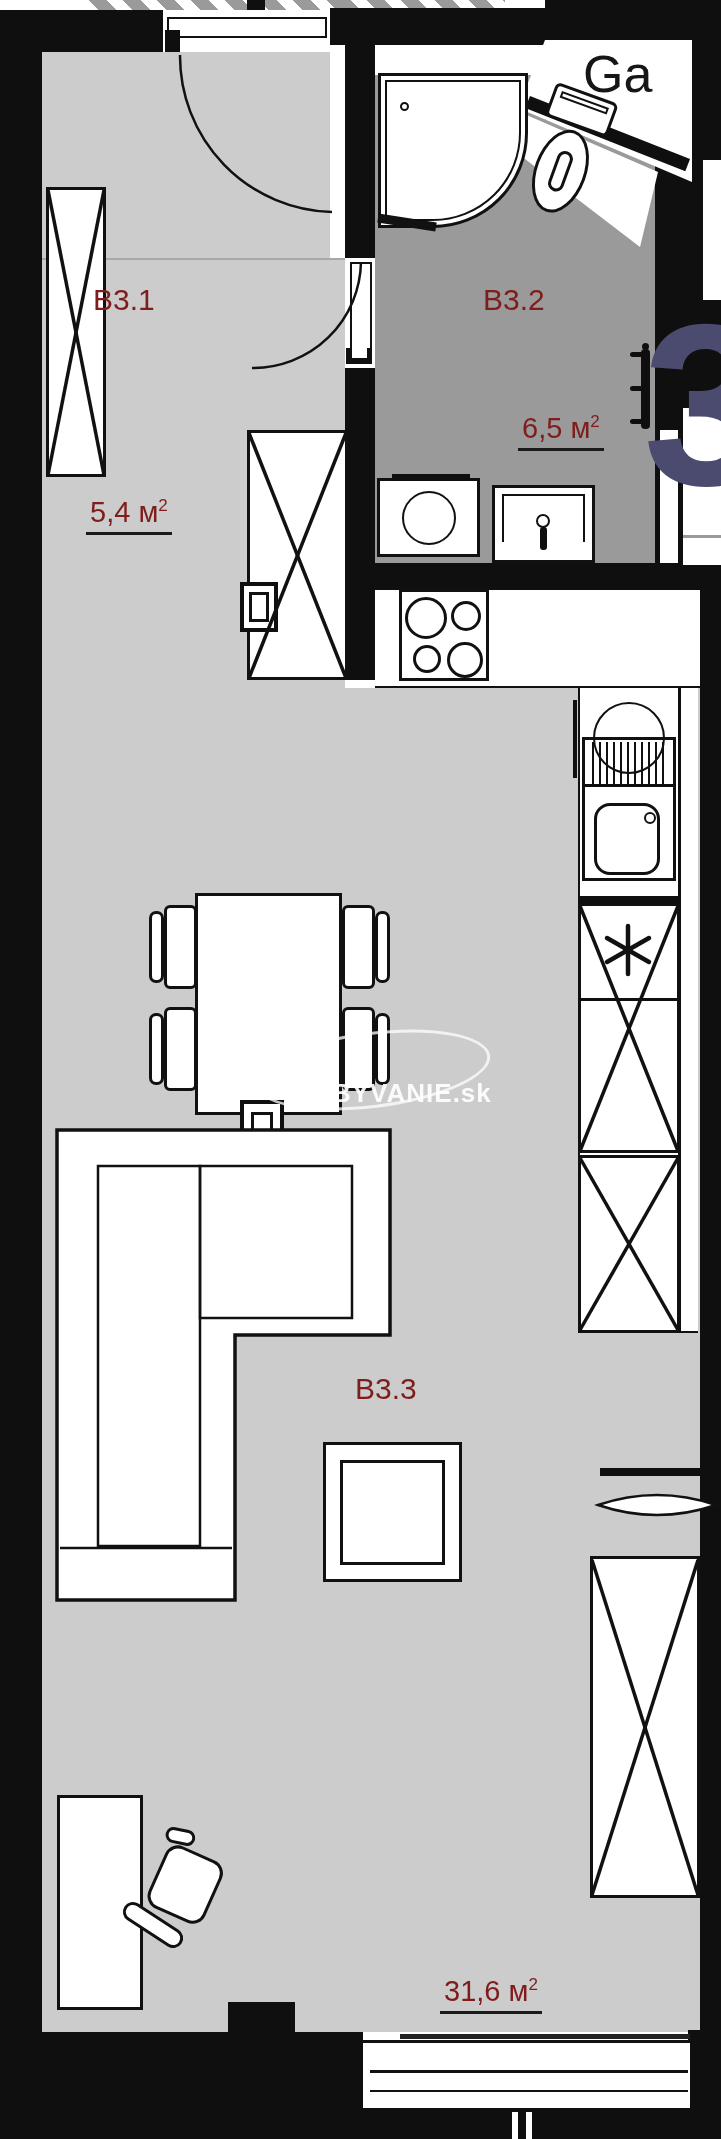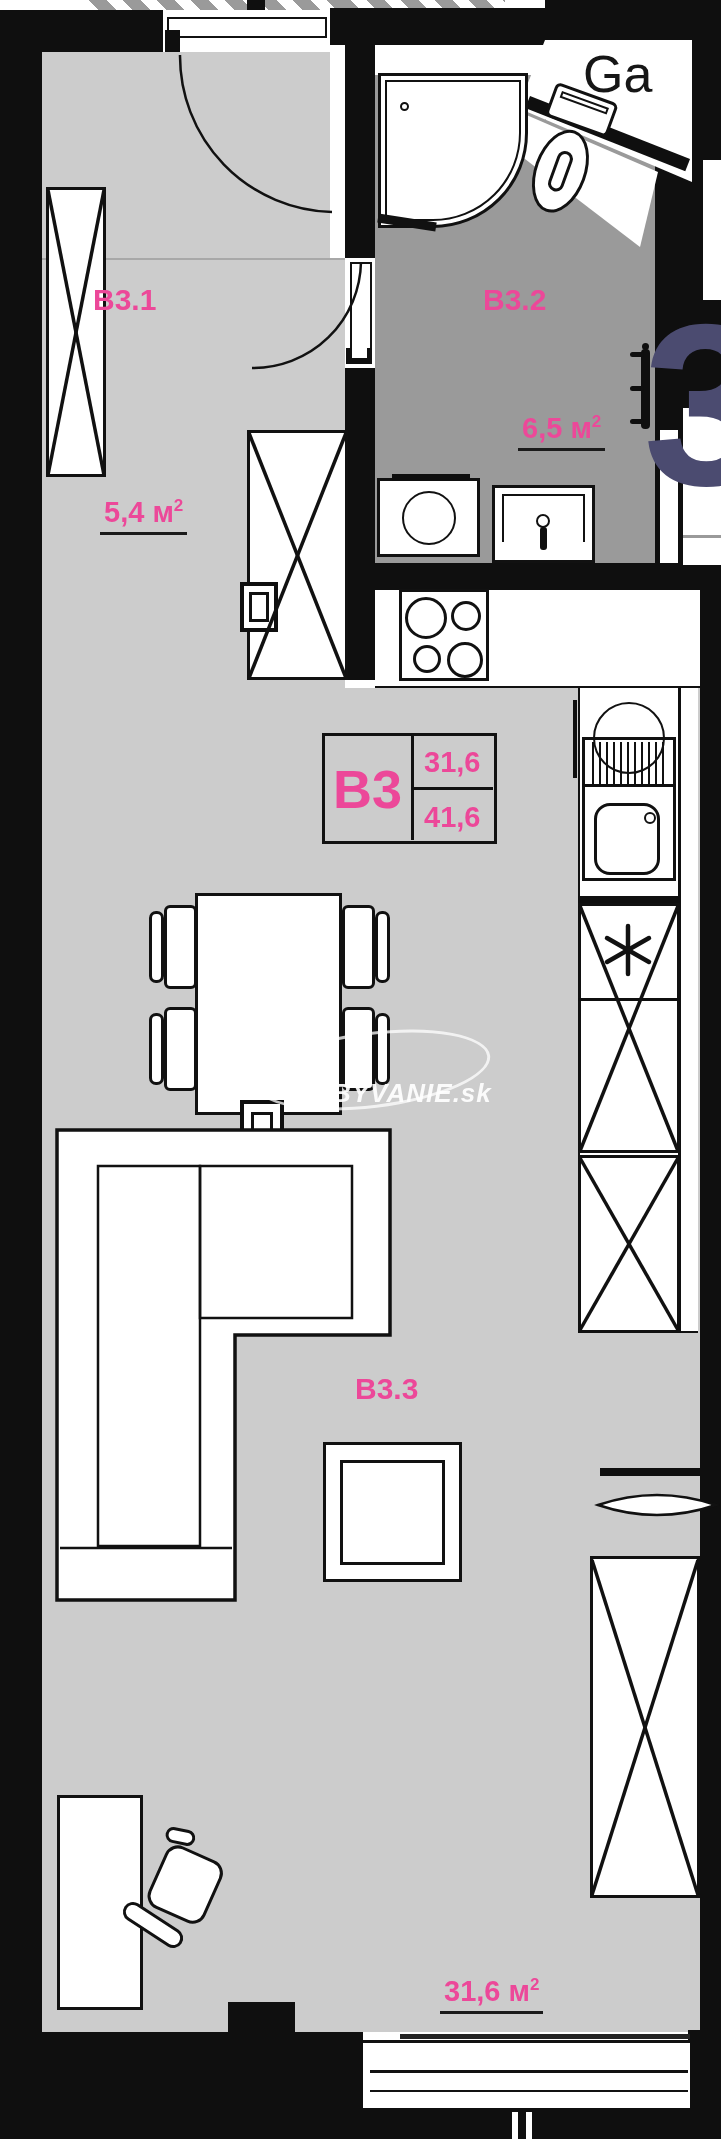--- a/index.html
+++ b/index.html
@@ -2,21 +2,21 @@
 <html><head>
 <meta charset="utf-8">
 <style>
   html,body{margin:0;padding:0;background:#fff;}
   #stage{position:relative;width:721px;height:2139px;background:#ffffff;overflow:hidden;
          font-family:"Liberation Sans", sans-serif;color:#111;}
   .abs{position:absolute;box-sizing:border-box;}
   .wall{background:#0f0f0f;}
   .wbox{background:#fff;border:3px solid #111;}
   .thinbox{background:#fff;border:2.5px solid #111;}
-  .lbl{font-weight:bold;color:#ec4899;white-space:nowrap;}
+  .lbl{font-weight:normal;color:#7f1d1d;white-space:nowrap;}
   .room-id{font-size:30px;}
   .area{font-size:29px;border-bottom:3px solid #1a1a1a;padding:0 4px 3px 4px;}
   .area sup{font-size:17px;}
   svg{display:block;}
   .noptr{pointer-events:none;}
 </style>
 </head>
 <body>
 
 <div id="stage">
@@ -115,27 +115,20 @@
 
   <div class="abs" style="left:600px;top:1468px;width:117px;height:8px;background:#0f0f0f;"></div>
 
   <div class="abs wbox" style="left:590px;top:1556px;width:110px;height:342px;"></div>
 
   <div class="abs wbox" style="left:46px;top:187px;width:60px;height:290px;"></div>
   <div class="abs wbox" style="left:247px;top:430px;width:101px;height:250px;"></div>
   <div class="abs" style="left:240px;top:582px;width:38px;height:50px;background:#fff;border:4px solid #0f0f0f;"></div>
   <div class="abs" style="left:249px;top:592px;width:20px;height:30px;border:3px solid #111;"></div>
 
-  <div class="abs" style="left:322px;top:733px;width:175px;height:111px;border:3.5px solid #111;">
-    <div class="abs" style="left:86px;top:0;width:3px;height:104px;background:#111;"></div>
-    <div class="abs" style="left:89px;top:51px;width:79px;height:3px;background:#111;"></div>
-    <div class="abs lbl" style="left:8px;top:22px;font-size:54px;">B3</div>
-    <div class="abs lbl" style="left:99px;top:10px;font-size:29px;">31,6</div>
-    <div class="abs lbl" style="left:99px;top:65px;font-size:29px;">41,6</div>
-  </div>
 
   <div class="abs" style="left:149px;top:911px;width:15px;height:72px;background:#fff;border:3px solid #111;border-radius:7px;"></div>
   <div class="abs" style="left:164px;top:905px;width:33px;height:84px;background:#fff;border:3px solid #111;border-radius:6px;"></div>
   <div class="abs" style="left:149px;top:1013px;width:15px;height:72px;background:#fff;border:3px solid #111;border-radius:7px;"></div>
   <div class="abs" style="left:164px;top:1007px;width:33px;height:84px;background:#fff;border:3px solid #111;border-radius:6px;"></div>
   <div class="abs" style="left:342px;top:905px;width:33px;height:84px;background:#fff;border:3px solid #111;border-radius:6px;"></div>
   <div class="abs" style="left:375px;top:911px;width:15px;height:72px;background:#fff;border:3px solid #111;border-radius:7px;"></div>
   <div class="abs" style="left:342px;top:1007px;width:33px;height:84px;background:#fff;border:3px solid #111;border-radius:6px;"></div>
   <div class="abs" style="left:375px;top:1013px;width:15px;height:72px;background:#fff;border:3px solid #111;border-radius:7px;"></div>
   <div class="abs wbox" style="left:195px;top:893px;width:147px;height:222px;"></div>
@@ -188,34 +181,34 @@
     <g stroke="#111" stroke-width="4.5" stroke-linecap="round">
       <line x1="628" y1="926" x2="628" y2="974"></line>
       <line x1="607" y1="938" x2="649" y2="962"></line>
       <line x1="607" y1="962" x2="649" y2="938"></line>
     </g>
 
     <path d="M 598 1505 Q 657 1485 716 1505 Q 657 1525 598 1505 Z" fill="#ffffff" stroke="#111" stroke-width="2.5"></path>
   </svg>
 
   <div class="abs lbl room-id" style="left:93px;top:283px;">B3.1</div>
-  <div class="abs lbl area" style="left:100px;top:496px;">
+  <div class="abs lbl area" style="left:86px;top:496px;">
     <span>5,4</span>&nbsp;<span>м</span><sup>2</sup>
   </div>
 
   <div class="abs lbl room-id" style="left:483px;top:283px;">B3.2</div>
   <div class="abs lbl area" style="left:518px;top:412px;">
     <span>6,5</span>&nbsp;<span>м</span><sup>2</sup>
   </div>
 
   <div class="abs lbl room-id" style="left:355px;top:1372px;">B3.3</div>
   <div class="abs lbl area" style="left:440px;top:1975px;">
     <span>31,6</span>&nbsp;<span>м</span><sup>2</sup>
   </div>
 
   <div class="abs noptr" style="left:645px;top:290px;width:76px;height:250px;overflow:hidden;">
     <span style="font-weight:bold;font-size:230px;line-height:230px;color:#4b4b70;display:block;margin-left:-2px;">3</span>
   </div>
 
   <div class="abs noptr" style="left:253px;top:1032px;width:238px;height:76px;border:3px solid rgba(255,255,255,0.75);border-radius:50%;transform:rotate(-7deg);"></div>
-  <div class="abs noptr" style="left:332px;top:1078px;font-weight:bold;font-style:italic;font-size:26px;letter-spacing:1px;color:rgba(255,255,255,0.92);">BYVANIE.sk</div>
+  <div class="abs noptr" style="left:332px;top:1078px;font-weight:bold;font-size:26px;letter-spacing:1px;color:rgba(255,255,255,0.92);">BYVANIE.sk</div>
 
 </div>
 
 </body></html>

